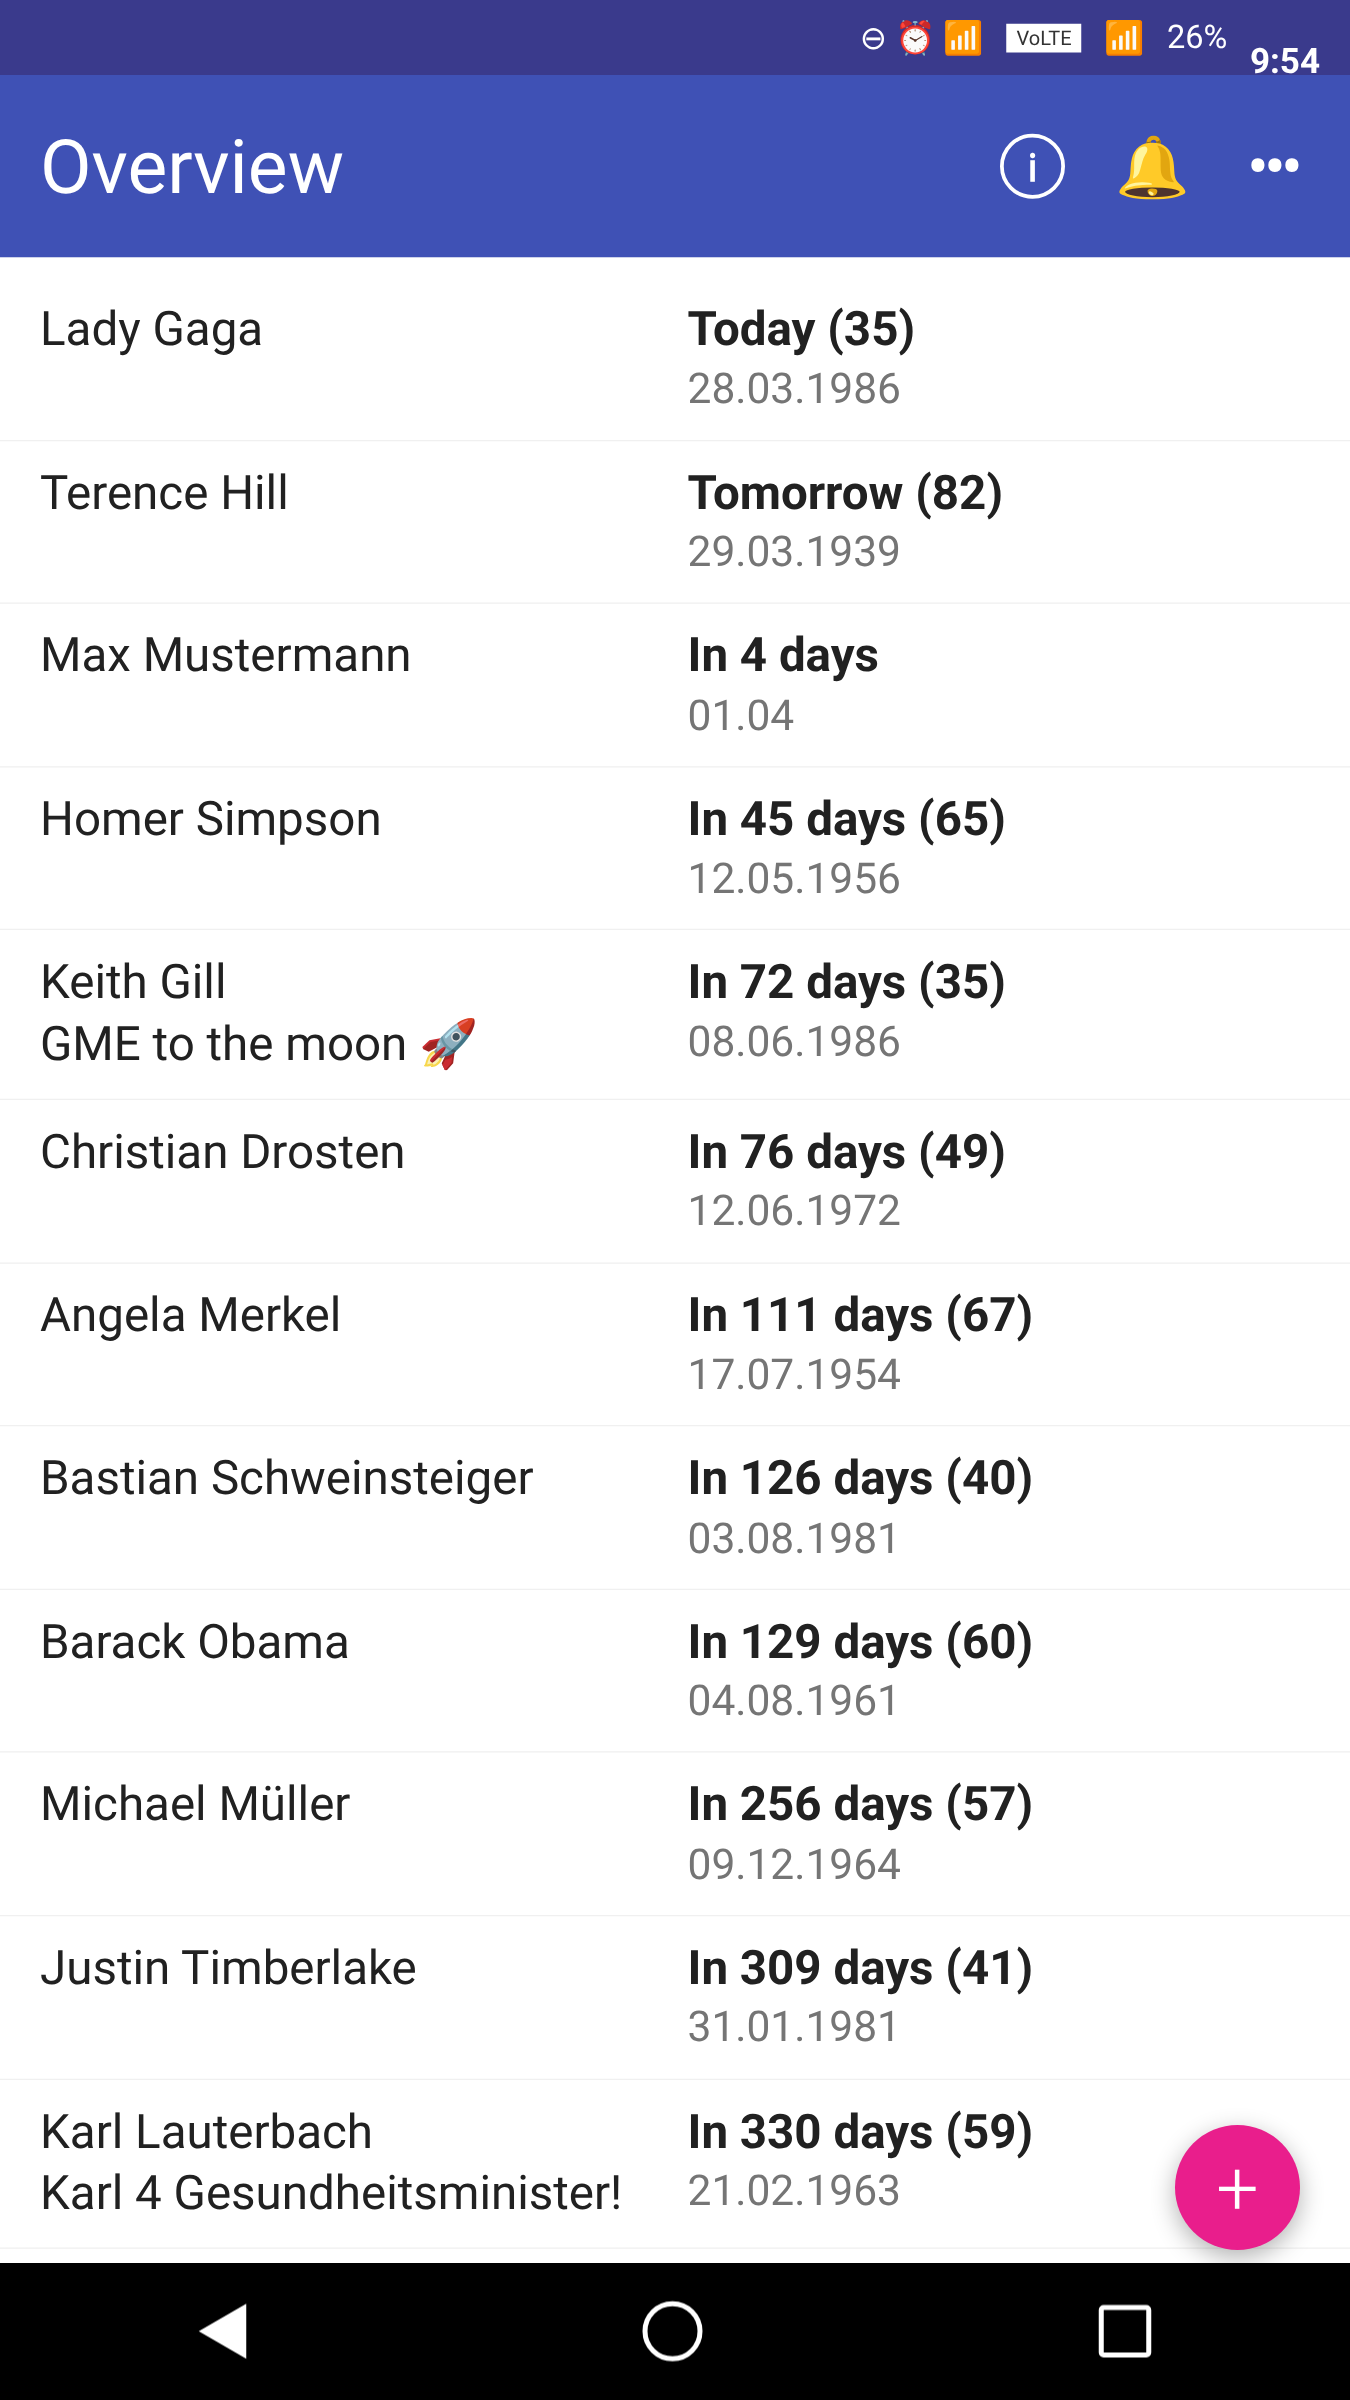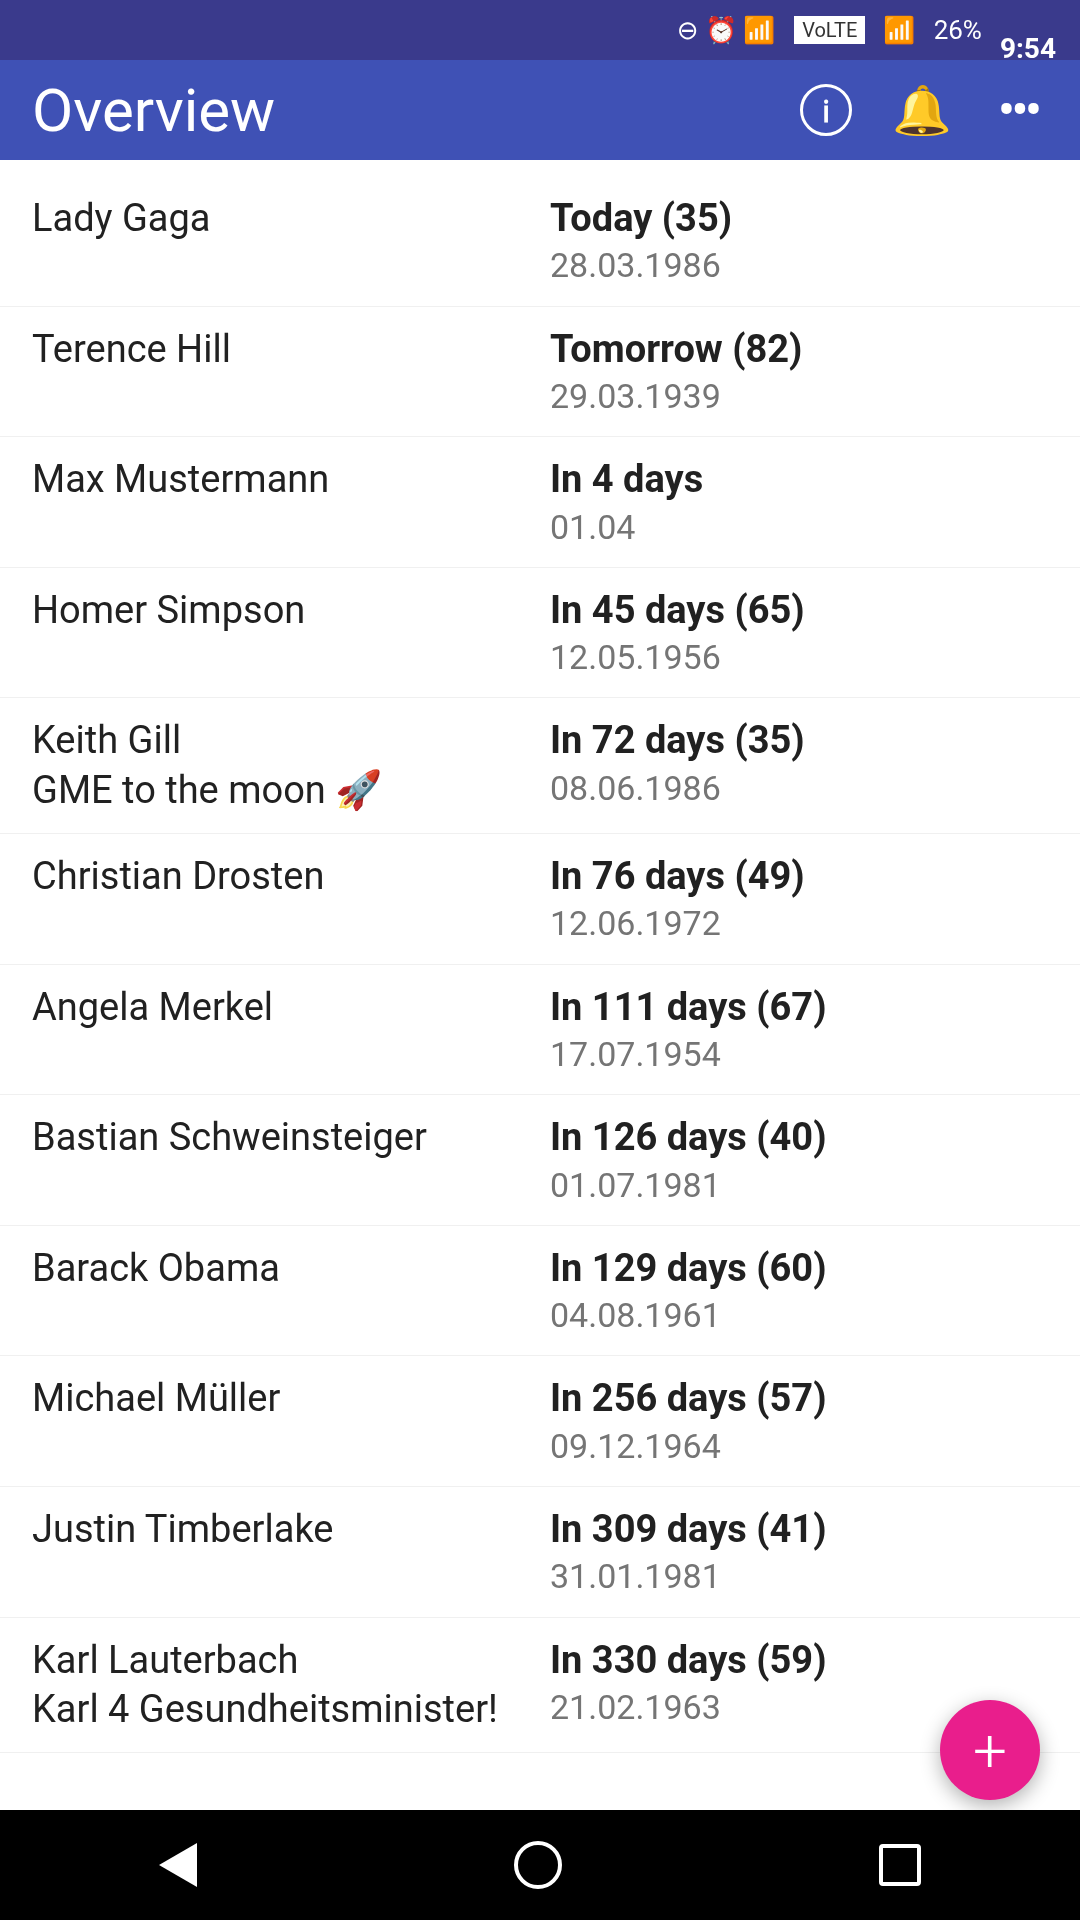--- a/index.html
+++ b/index.html
@@ -29,21 +29,21 @@
       font-weight: 700;
       margin-top: 36px;
     }
     .status-battery {
       font-size: 26px;
     }
 
     
     .app-bar {
       background: #3f51b5;
-      height: 100px;
+      height: 146px;
       display: flex;
       align-items: center;
       padding: 0 32px;
       color: white;
     }
     .app-bar-title {
       font-size: 60px;
       font-weight: 400;
       flex: 1;
     }
@@ -170,21 +170,21 @@
       height: 42px;
       border: 4px solid white;
       border-radius: 4px;
     }
   </style>
 </head>
 <body>
 
 <div class="status-bar">
   <span style="font-size:26px;">⊖ ⏰ 📶</span>
-  <span style="font-size:20px; background:#fff; color:#333; padding:2px 8px; border-radius:0;">VoLTE</span>
+  <span style="font-size:16px; background:#fff; color:#333; padding:2px 8px; border-radius:0;">VoLTE</span>
   <span style="font-size:26px;">📶</span>
   <span class="status-battery">26%</span>
   <span class="status-time">9:54</span>
 </div>
 
 <div class="app-bar">
   <span class="app-bar-title">Overview</span>
   <div class="app-bar-actions">
     <div class="icon-btn">
       <div class="icon-circle">ℹ</div>
@@ -245,21 +245,21 @@
       <div class="person-name"><span>Angela Merkel</span></div>
       <div class="birthday-info">
         <div class="birthday-status">In 111 days (67)</div>
         <div class="birthday-date">17.07.1954</div>
       </div>
     </div>
     <div class="list-item">
       <div class="person-name"><span>Bastian Schweinsteiger</span></div>
       <div class="birthday-info">
         <div class="birthday-status">In 126 days (40)</div>
-        <div class="birthday-date">01.07.1981</div>
+        <div class="birthday-date">03.08.1981</div>
       </div>
     </div>
     <div class="list-item">
       <div class="person-name"><span>Barack Obama</span></div>
       <div class="birthday-info">
         <div class="birthday-status">In 129 days (60)</div>
         <div class="birthday-date">04.08.1961</div>
       </div>
     </div>
     <div class="list-item">

